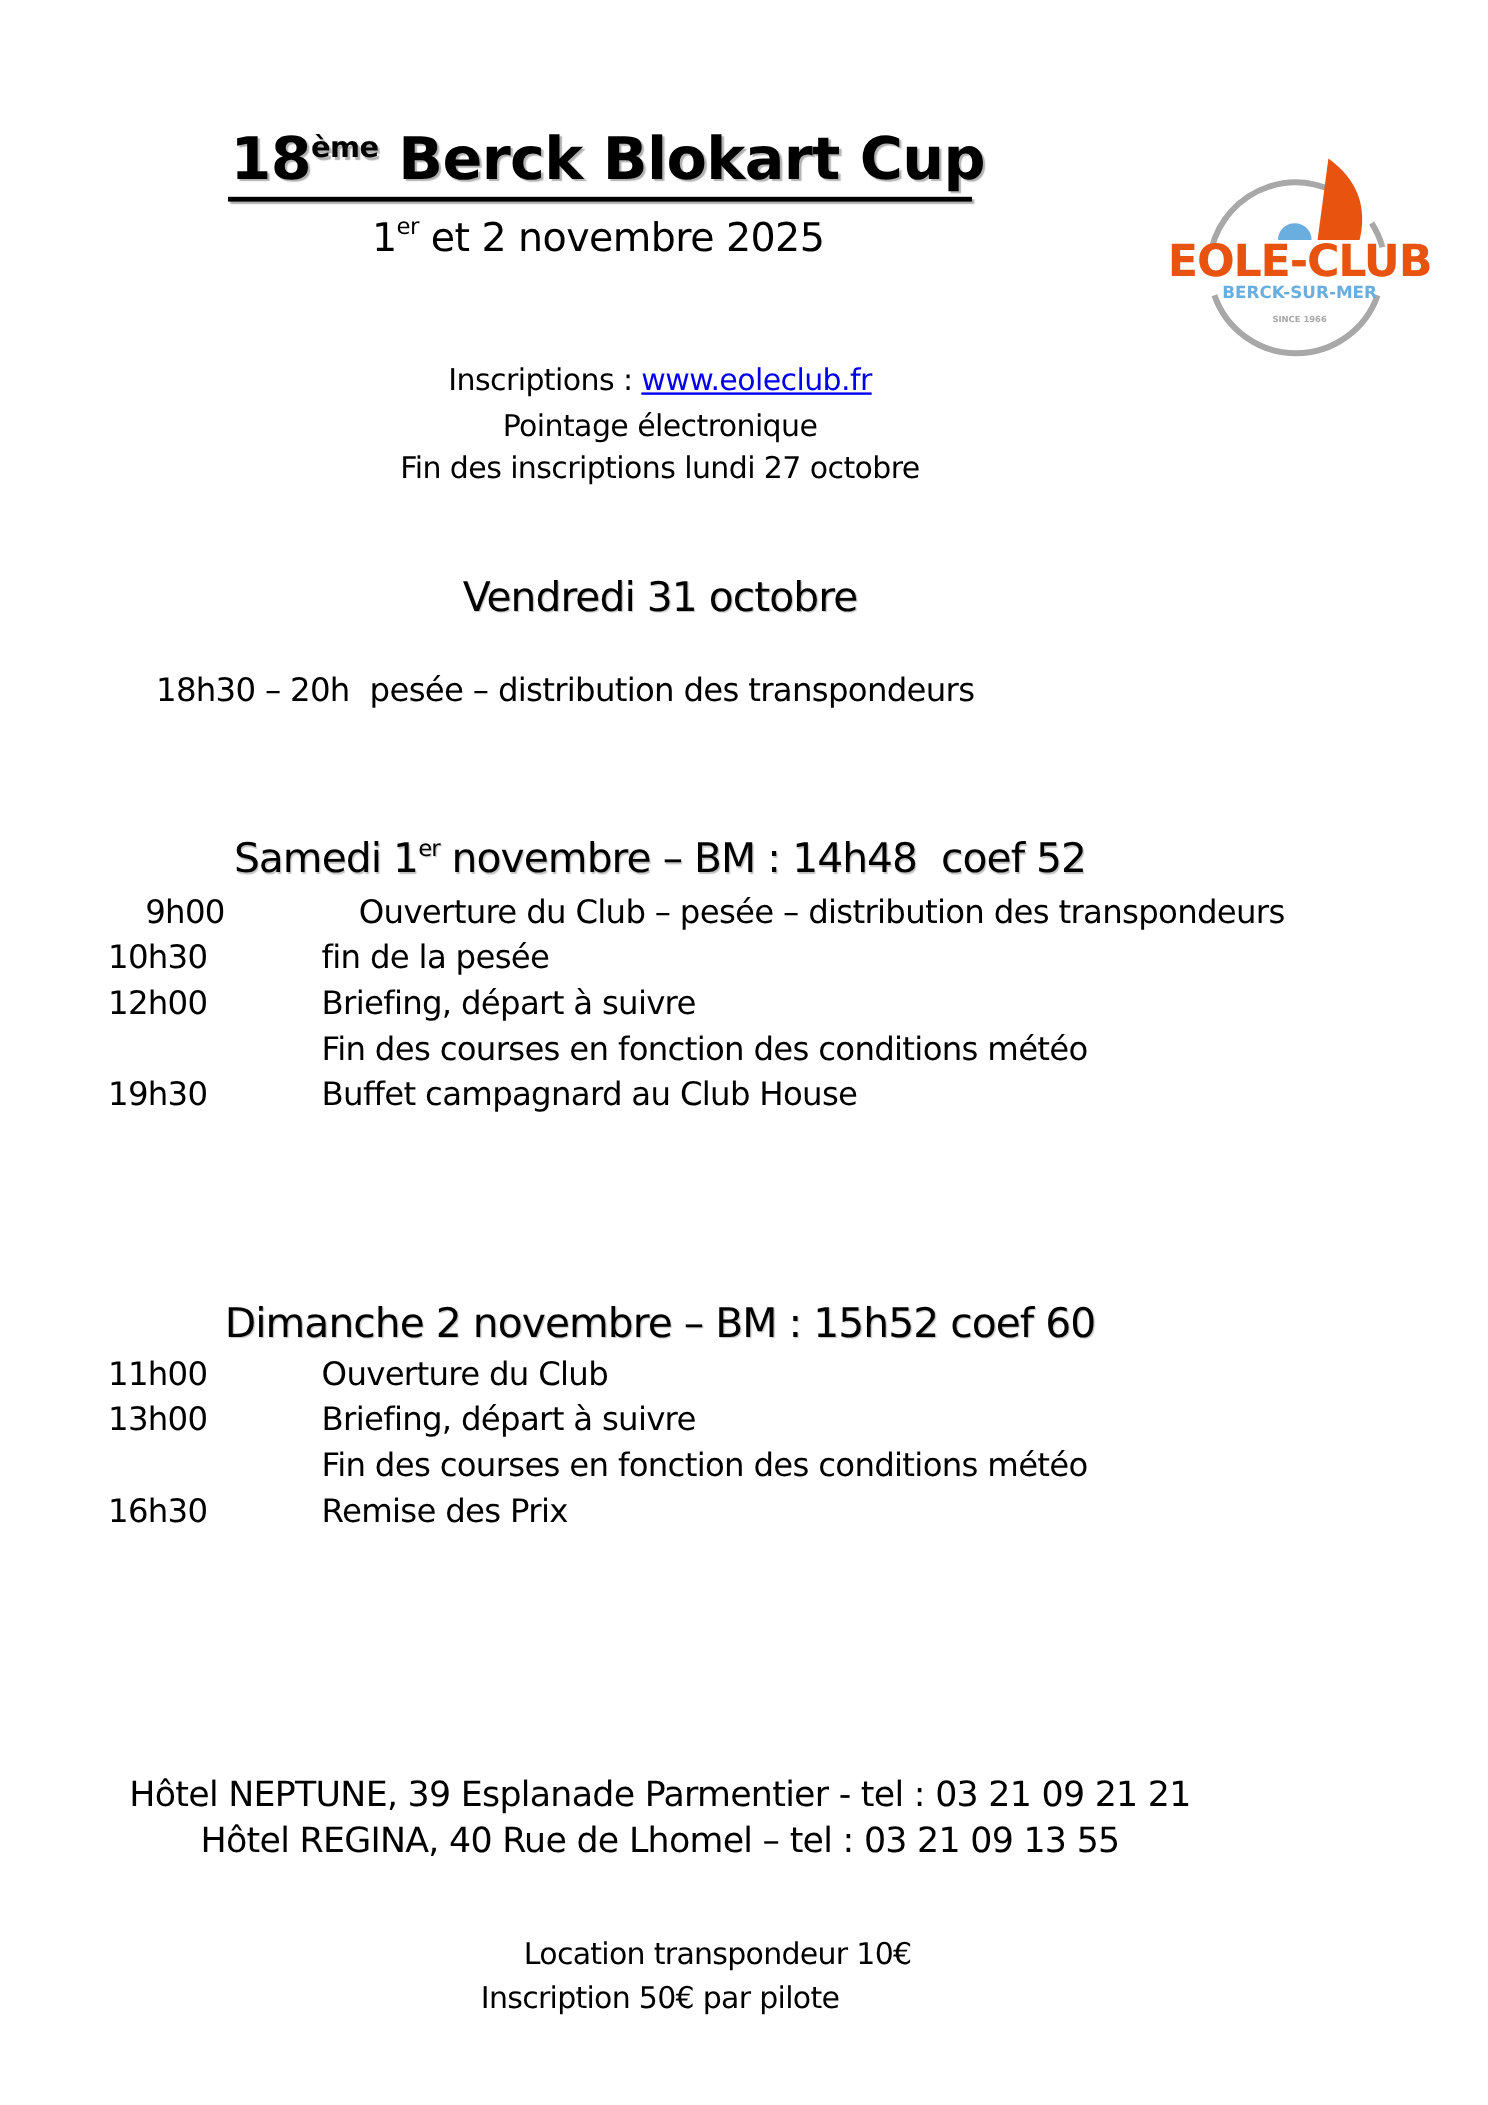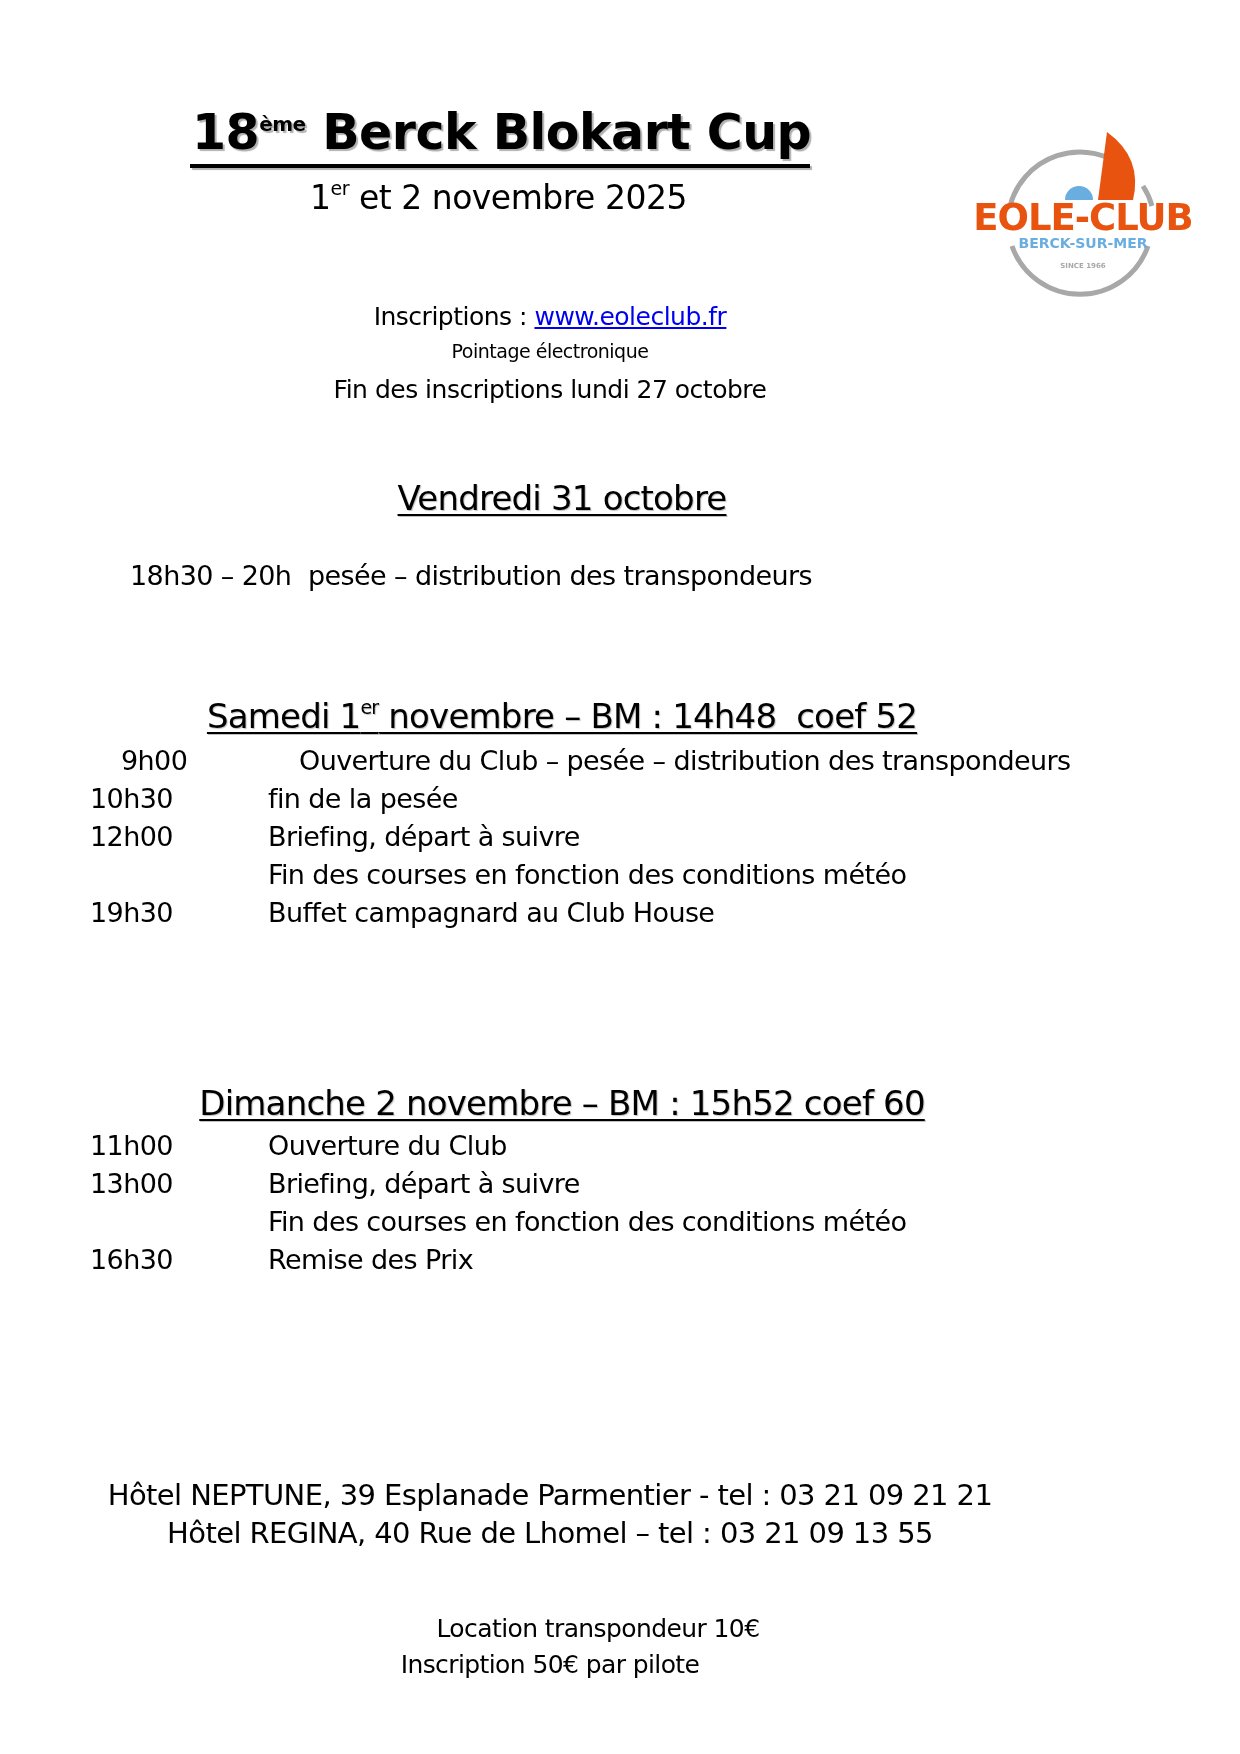--- a/index.html
+++ b/index.html
@@ -4,31 +4,31 @@
 <style>
   html, body { margin:0; padding:0; background:#ffffff; }
   body { width:1240px; height:1754px; position:relative; overflow:hidden;
          font-family:"DejaVu Sans", sans-serif; color:#000; }
   .abs { position:absolute; }
   .title { left:192px; top:104px; width:620px; font-size:49px; font-weight:bold;
            letter-spacing:-0.5px; white-space:nowrap;
            text-shadow:2px 2px 1px #b0b0b0; }
   .title-line { left:190px; top:164px; width:620px; height:4px; background:#000;
                 box-shadow:2px 2px 1px #b0b0b0; }
-  .title sup { font-size:20px; vertical-align:0; position:relative; top:-18px; }
+  .title sup { font-size:24px; vertical-align:0; position:relative; top:-18px; }
   .subtitle { left:310px; top:178px; font-size:33px; white-space:nowrap; letter-spacing:-0.5px; }
   .subtitle sup { font-size:19px; position:relative; top:-14px; vertical-align:0; }
   .center { left:0; width:1100px; text-align:center; white-space:nowrap; }
   .info1 { top:302px; font-size:25px; letter-spacing:-0.5px; }
-  .info2 { top:340px; font-size:19px; letter-spacing:-0.5px; }
+  .info2 { top:340px; font-size:25px; letter-spacing:-0.5px; }
   .info3 { top:375px; font-size:25px; letter-spacing:-0.5px; }
   .link { color:#0000ee; text-decoration:underline; }
-  .day-heading { font-size:34px; text-decoration:underline; text-decoration-thickness:2px;
+  .day-heading { font-size:34px; text-decoration-thickness:2px;
                  text-underline-offset:4px; letter-spacing:-0.8px;
-                 text-shadow:1px 1px 1px #c0c0c0;padding-left:12px; }
+                 text-shadow:1px 1px 1px #c0c0c0; }
   .day-heading sup { font-size:19px; position:relative; top:-14px; vertical-align:0; }
   .row { left:90px; font-size:27px; white-space:nowrap; letter-spacing:-0.6px; }
   .row .time { display:inline-block; width:178px; }
   .row .time.fri { width:178px; }
   .footer { font-size:29px; letter-spacing:-0.6px; }
   .logo { left:965px; top:128px; width:240px; height:170px; }
 </style>
 </head>
 <body>
 

